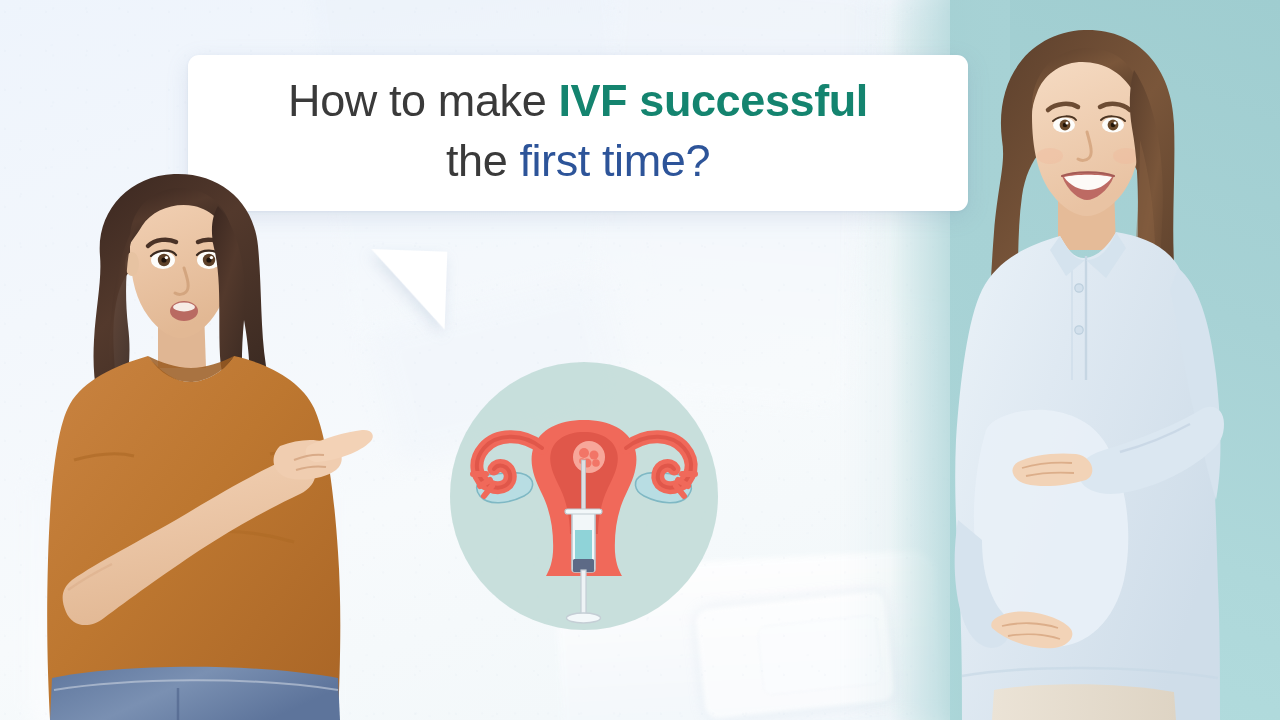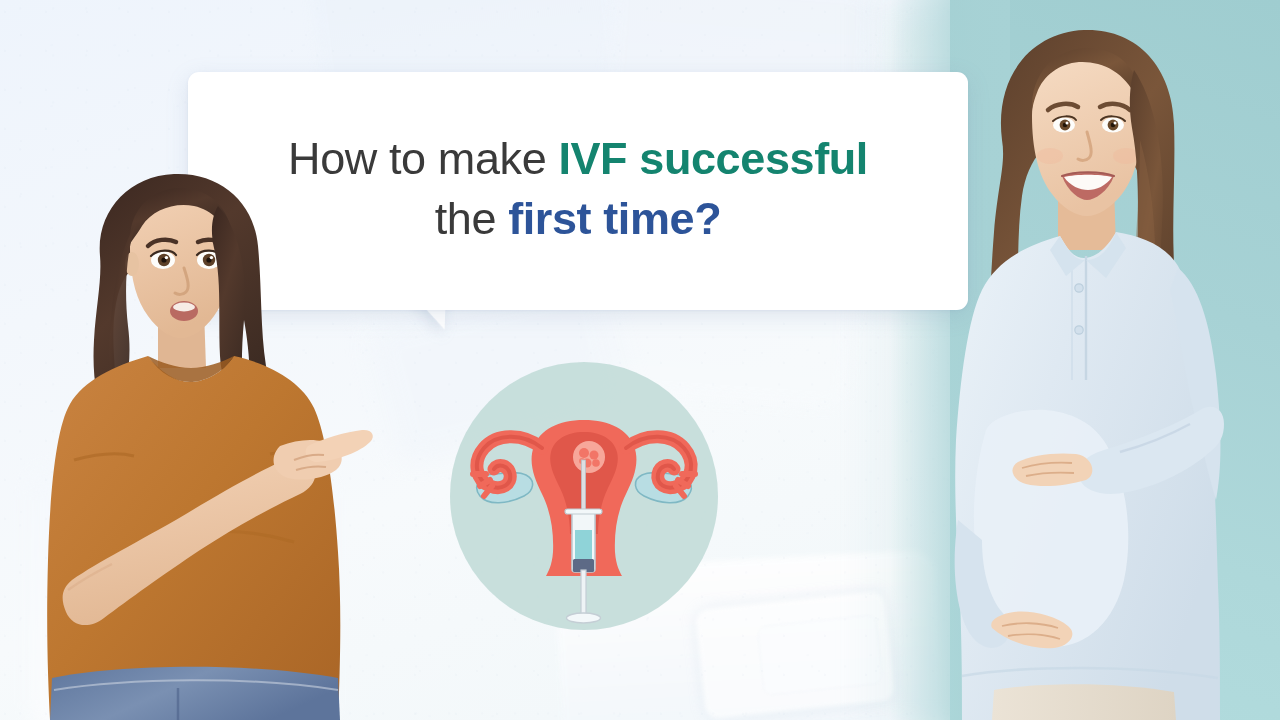--- a/index.html
+++ b/index.html
@@ -64,42 +64,42 @@
     position:absolute; left:348px; top:250px;
     width:0; height:0;
     border-left:22px solid transparent;
     border-right:76px solid #ffffff;
     border-bottom:78px solid transparent;
     transform:rotate(2deg);
     filter:drop-shadow(-2px 6px 7px rgba(120,145,180,.20));
     z-index:4;
   }
   .card {
-    position:absolute; left:188px; top:72px;
-    width:780px; height:238px;
+    position:absolute; left:188px; top:55px;
+    width:780px; height:156px;
     background:#ffffff; border-radius:11px;
     box-shadow:0 6px 22px rgba(120,145,180,.18), 0 1px 3px rgba(120,145,180,.12);
     z-index:5;
     display:flex; flex-direction:column;
     align-items:center; justify-content:center;
     padding:10px 26px 14px;
   }
   .headline {
     text-align:center;
     font-size:45px;
     line-height:1.33;
     letter-spacing:-0.4px;
     font-weight:400;
     color:#3a3a3a;
     white-space:nowrap;
   }
   .headline .ln { display:block; }
   .hl-plain { font-weight:400; color:#3a3a3a; }
   .hl-accent-green { font-weight:700; color:#14846f; }
-  .hl-accent-blue  { font-weight:700; color:#2d5499; }
+  .hl-accent-blue  { font-weight:400; color:#2d5499; }
 
   
   .icon-wrap {
     position:absolute; left:450px; top:362px;
     width:268px; height:268px; z-index:3;
   }
   .icon-circle {
     position:absolute; inset:0;
     border-radius:50%;
     background:#c3dcd9;

